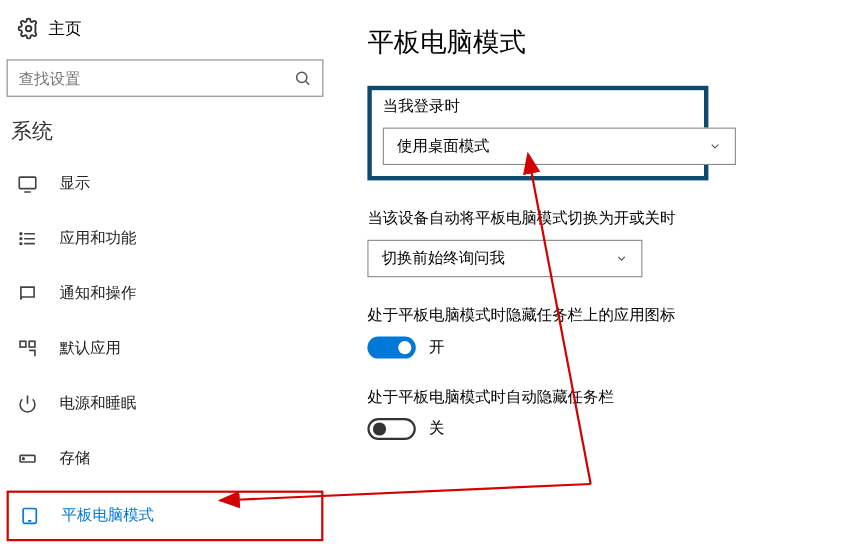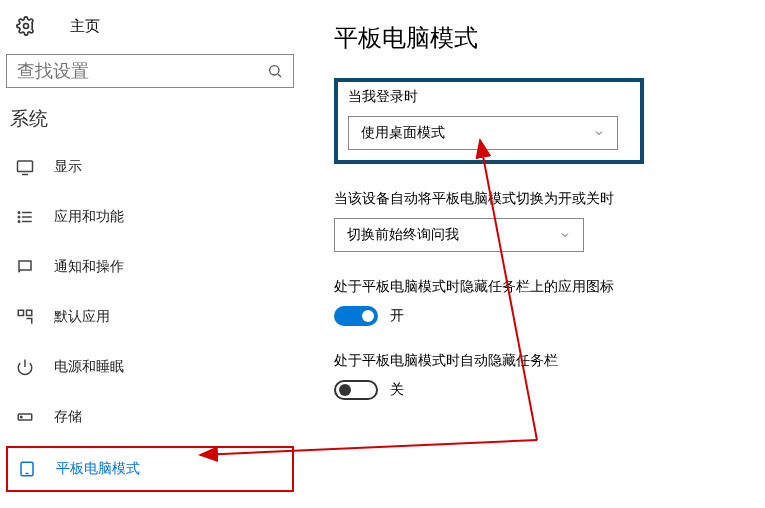--- a/index.html
+++ b/index.html
@@ -13,38 +13,38 @@
       position: relative;
     }
     .container { display: flex; height: 100%; }
     .sidebar {
       width: 300px;
       padding: 8px 6px;
     }
     .home-row {
       display: flex;
       align-items: center;
-      gap: 34px;
+      gap: 8px;
       padding: 8px 10px 14px 10px;
     }
     .home-row .gear { width: 20px; height: 20px; color: #333; }
     .home-row .label { font-size: 15px; }
     .searchbox {
       display: flex;
       align-items: center;
       border: 1px solid #888;
       height: 34px;
       margin: 4px 0 18px 0;
       padding: 0 10px;
     }
     .searchbox input {
       flex: 1;
       border: none;
       outline: none;
-      font-size: 18px;
+      font-size: 14px;
       font-family: inherit;
       color: #666;
       background: transparent;
     }
     .searchbox .mag { width: 16px; height: 16px; color: #555; }
     .cat-title { font-size: 19px; color: #333; margin: 0 0 14px 4px; }
     .nav-list { list-style: none; }
     .nav-item {
       display: flex;
       align-items: center;
@@ -80,21 +80,21 @@
       cursor: pointer;
       background: #fff;
     }
     .dropdown .chev { width: 12px; height: 12px; color: #555; }
     .group1-box {
       border: 4px solid #0c4a6e;
       padding: 6px 10px 10px 10px;
       width: 310px;
     }
     .group1-box .group-label { margin-bottom: 10px; }
-    .group1-box .dropdown { width: 270px; }
+    .group1-box .dropdown { width: 321px; }
     .toggle-row { display: flex; align-items: center; gap: 12px; }
     .toggle {
       width: 44px; height: 20px; border-radius: 10px;
       position: relative; cursor: pointer;
     }
     .toggle.on { background: #0078d7; }
     .toggle.off { background: #fff; border: 2px solid #333; }
     .toggle .knob {
       position: absolute; width: 12px; height: 12px; border-radius: 50%;
       top: 50%; transform: translateY(-50%);

